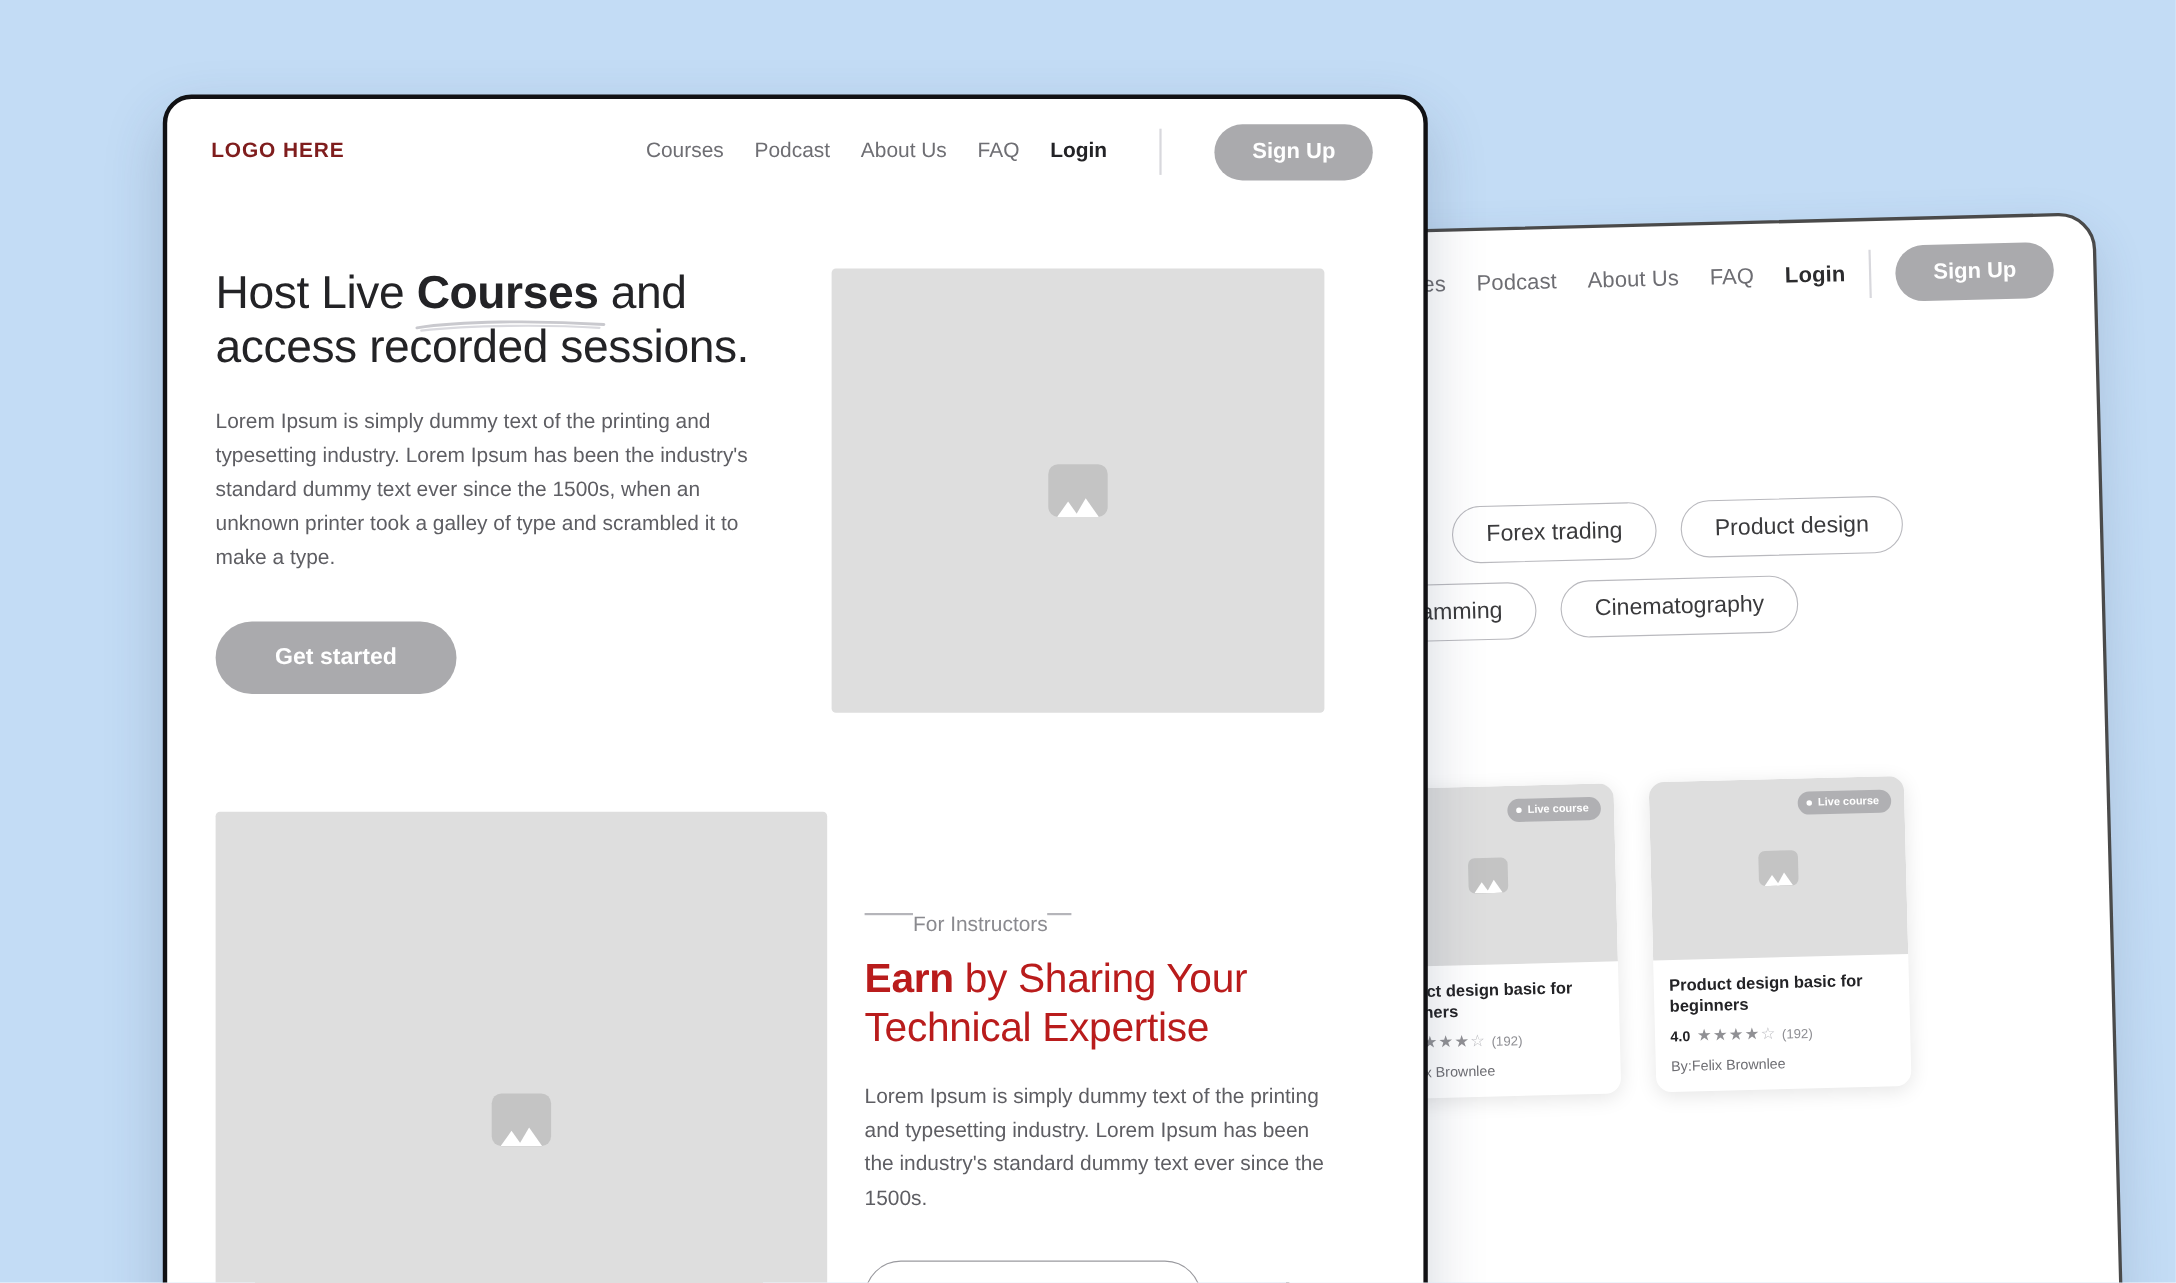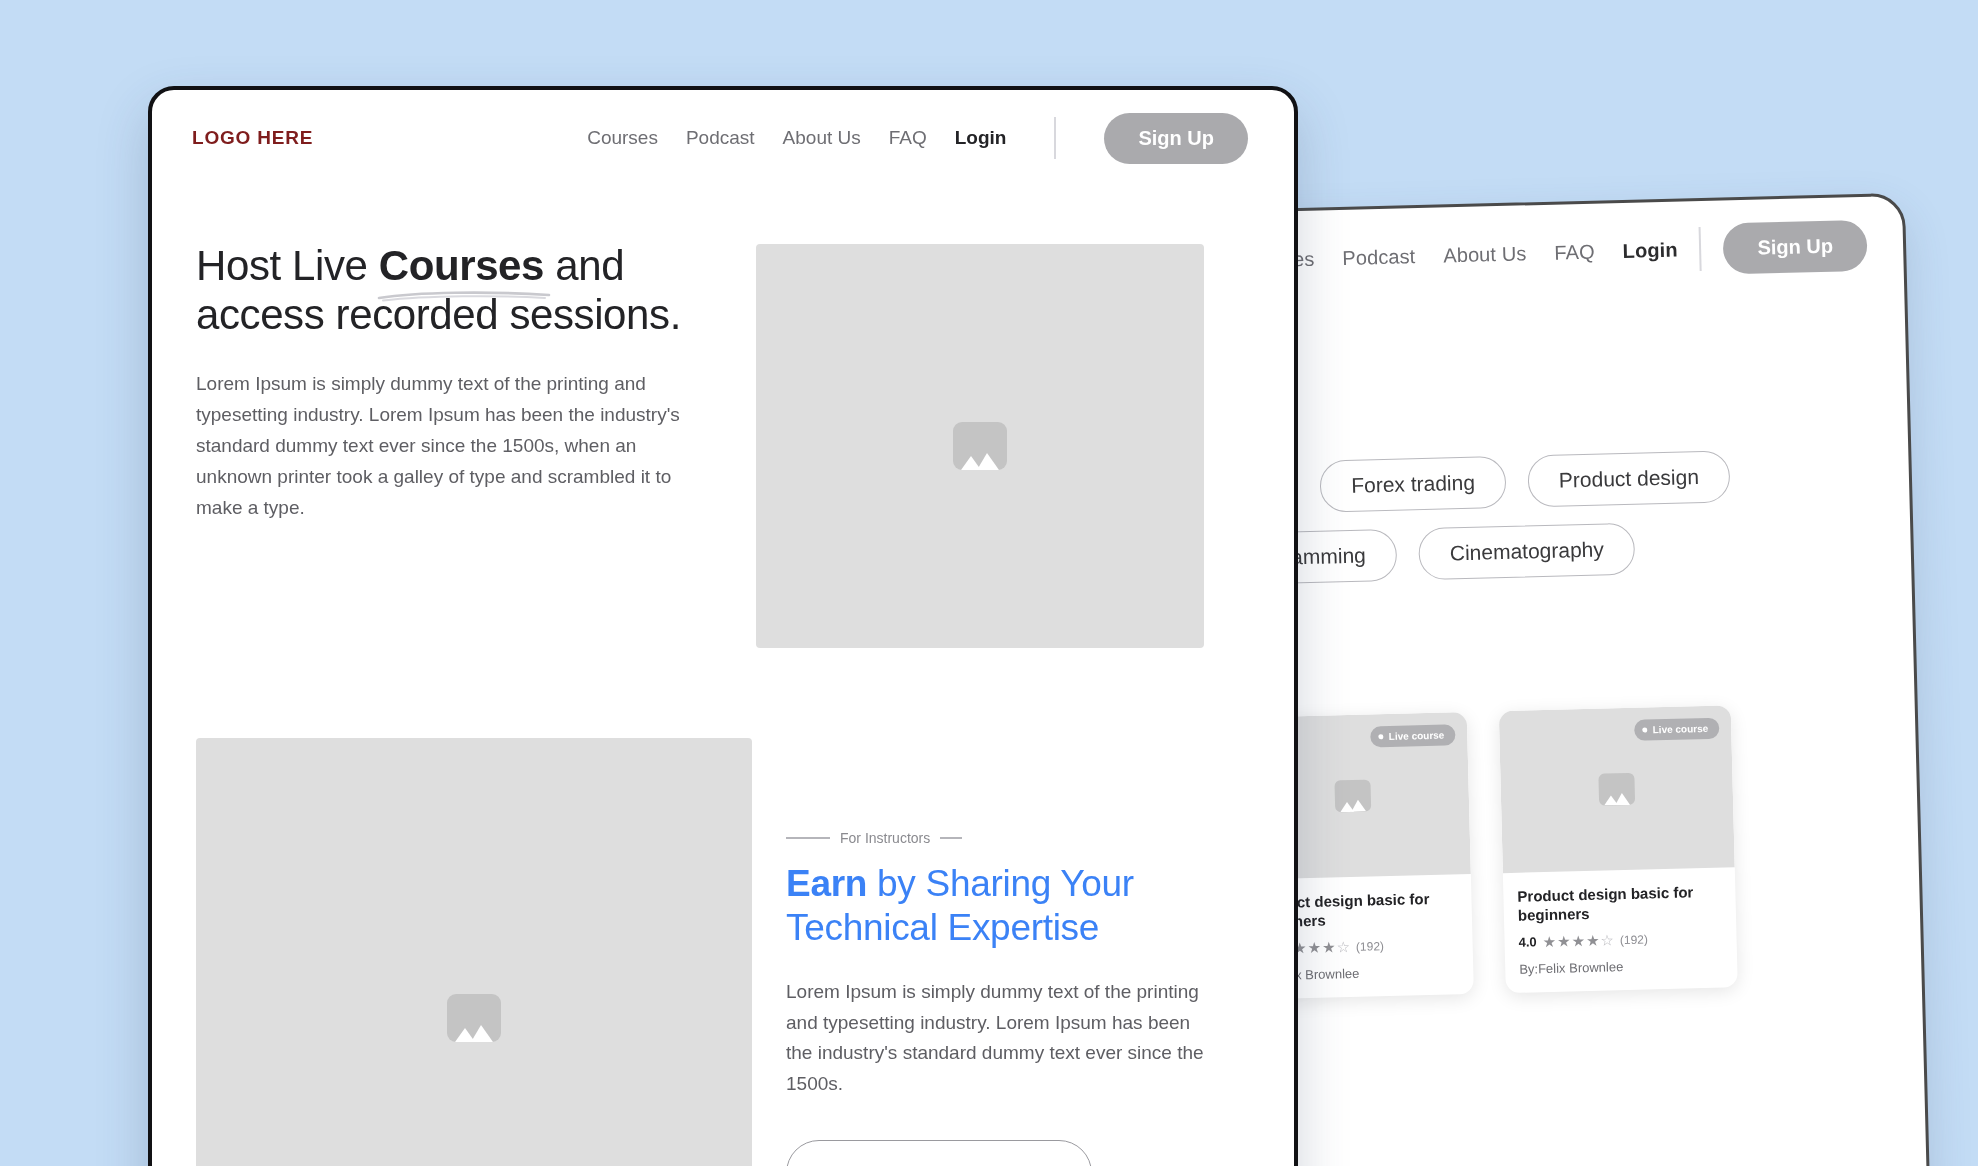--- a/index.html
+++ b/index.html
@@ -313,32 +313,31 @@
     height: 560px;
     background: #dedede;
     border-radius: 4px;
     display: flex;
     align-items: center;
     justify-content: center;
   }
   .instr-right { flex: 1; padding-top: 92px; }
   .eyebrow {
     display: flex;
-    align-items: center;
-    gap: 10px;
-    font-size: 14px;
+    align-items: flex-start;
+    font-size: 19px;
     color: #8a8a8f;
     margin-bottom: 16px;
   }
   .eyebrow .rule-l { width: 44px; height: 2px; background: #b5b5ba; }
   .eyebrow .rule-r { width: 22px; height: 2px; background: #b5b5ba; }
   .instr-title {
     font-size: 37px;
     line-height: 1.2;
-    color: #3b82f6;
+    color: #b91c1c;
     font-weight: 400;
     letter-spacing: -0.3px;
   }
   .instr-title b { font-weight: 800; }
   .instr-desc {
     margin-top: 26px;
     font-size: 19px;
     line-height: 1.62;
     color: #5e5e63;
     max-width: 430px;
@@ -486,20 +485,21 @@
       </div>
     </div>
 
     <div class="hero">
       <div class="hero-left">
         <h1 class="hero-title"><span>Host Live </span><span class="underline-wrap"><b>Courses</b><svg viewBox="0 0 175 13">
                 <path d="M2 9 C 40 3, 110 2, 172 6" stroke="#c9c9ce" stroke-width="2.6" fill="none" stroke-linecap="round"></path>
                 <path d="M6 11.5 C 50 6.5, 120 6, 168 9" stroke="#d9d9de" stroke-width="2" fill="none" stroke-linecap="round"></path>
               </svg></span><span> and access recorded sessions.</span></h1>
         <p class="hero-desc">Lorem Ipsum is simply dummy text of the printing and typesetting industry. Lorem Ipsum has been the industry's standard dummy text ever since the 1500s, when an unknown printer took a galley of type and scrambled it to make a type.</p>
+        <button class="get-started">Get started</button>
       </div>
       <div class="hero-right">
         <div class="hero-image">
           <span class="ph-icon-lg">
             <svg width="38" height="20" viewBox="0 0 38 20">
                 <polygon points="0,20 10,6 20,20" fill="#ffffff"></polygon>
                 <polygon points="16,20 26,3 38,20" fill="#ffffff"></polygon>
               </svg>
           </span>
         </div>

